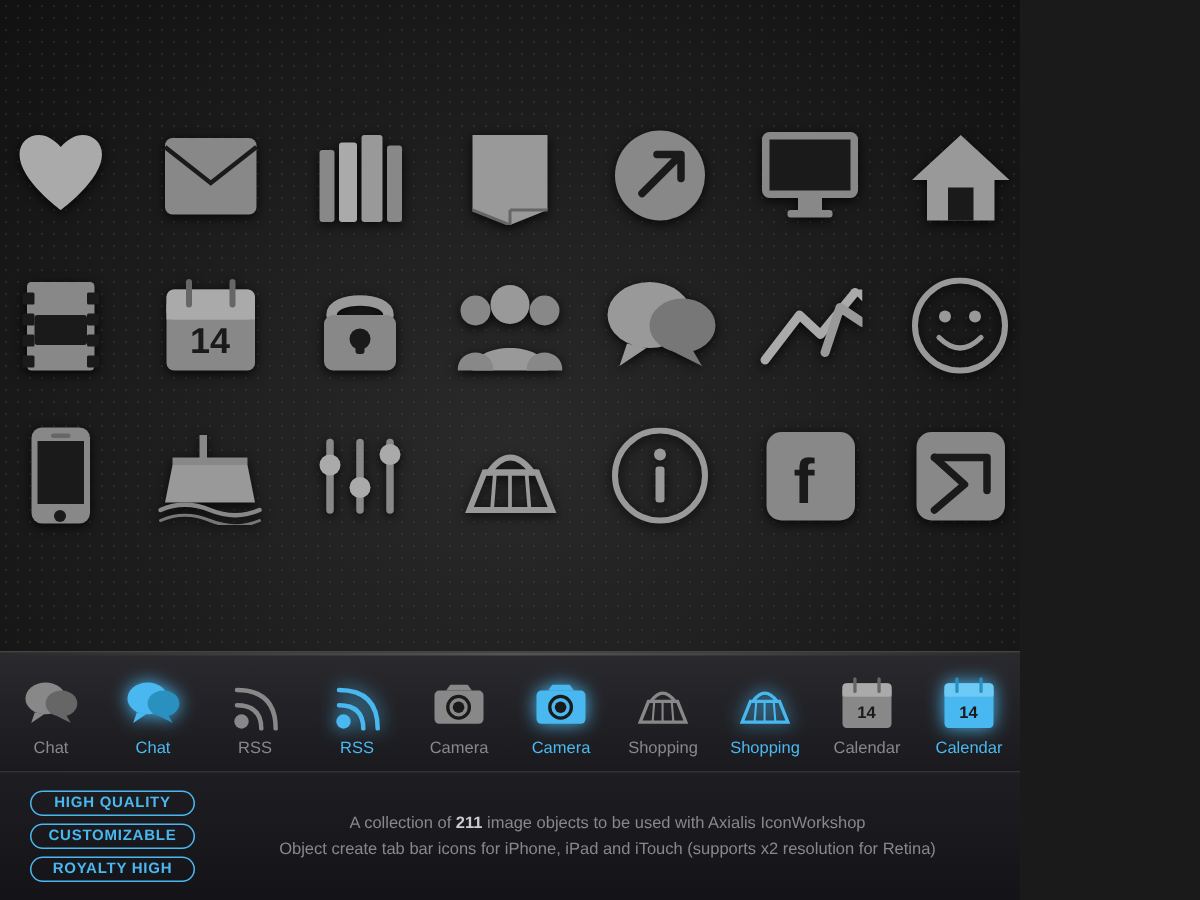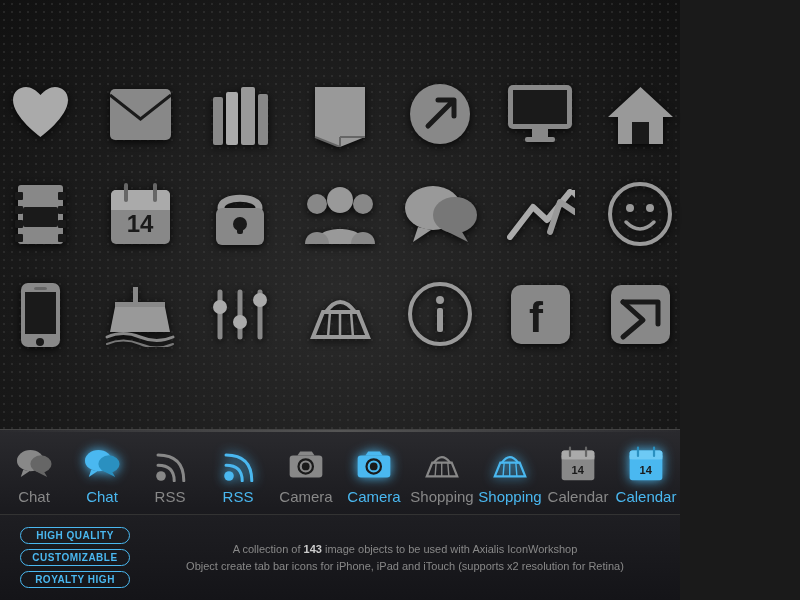--- a/index.html
+++ b/index.html
@@ -110,21 +110,21 @@
       width: 44px;
       height: 44px;
       display: flex;
       align-items: center;
       justify-content: center;
       color: #888;
       font-size: 28px;
     }
 
     .tab-label {
-      font-size: 15px;
+      font-size: 11px;
       color: #888;
       margin-top: 2px;
       text-align: center;
     }
 
     
     .info-bar {
       background: linear-gradient(to bottom, #1e1e22 0%, #141418 100%);
       padding: 12px 20px;
       display: flex;
@@ -520,19 +520,19 @@
   </div>
 
   <div class="info-bar">
     <div class="badges">
       <div class="badge">HIGH QUALITY</div>
       <div class="badge">CUSTOMIZABLE</div>
       <div class="badge">ROYALTY HIGH</div>
     </div>
     <div class="info-text">
       <div class="info-desc">
-        <span>A collection of <strong>143</strong> image objects to be used with Axialis IconWorkshop</span><br>
+        <span>A collection of <strong>211</strong> image objects to be used with Axialis IconWorkshop</span><br>
         <span>Object create tab bar icons for iPhone, iPad and iTouch (supports x2 resolution for Retina)</span>
       </div>
     </div>
   </div>
 
 </div>
 
 </body></html>

